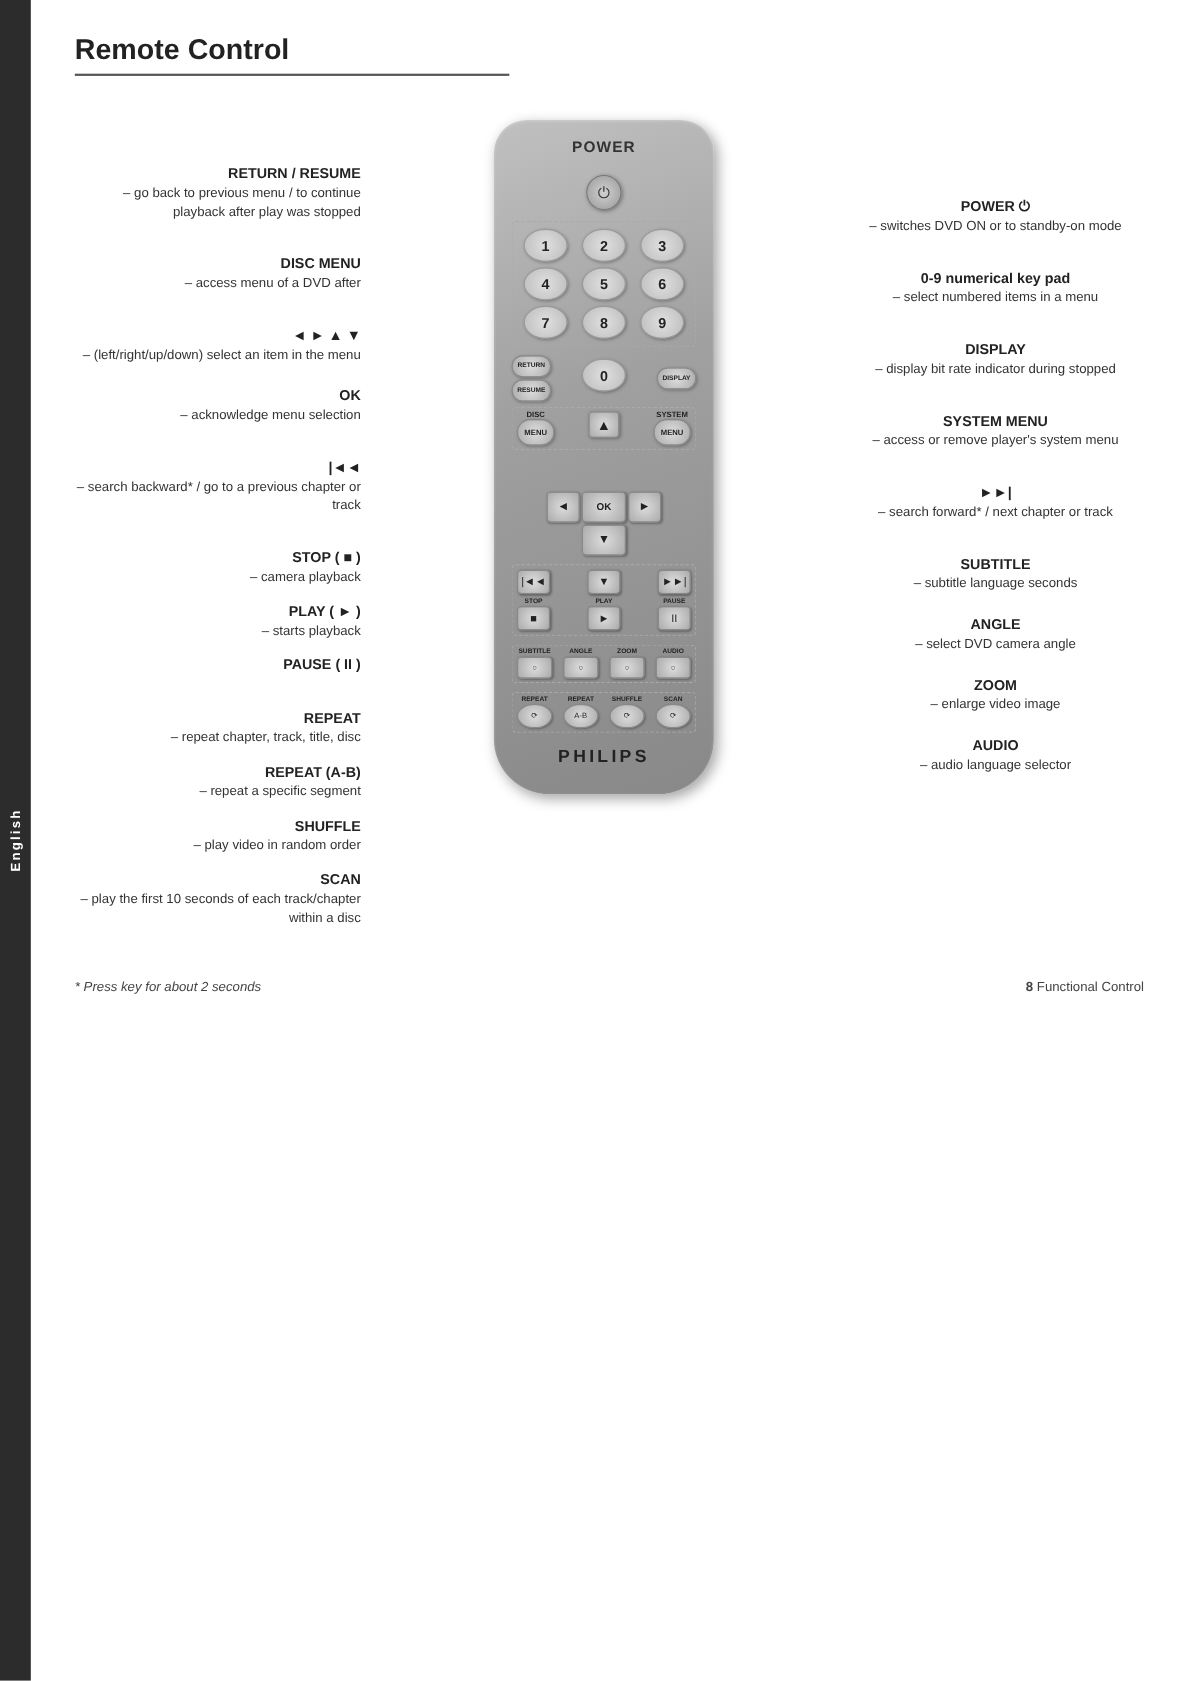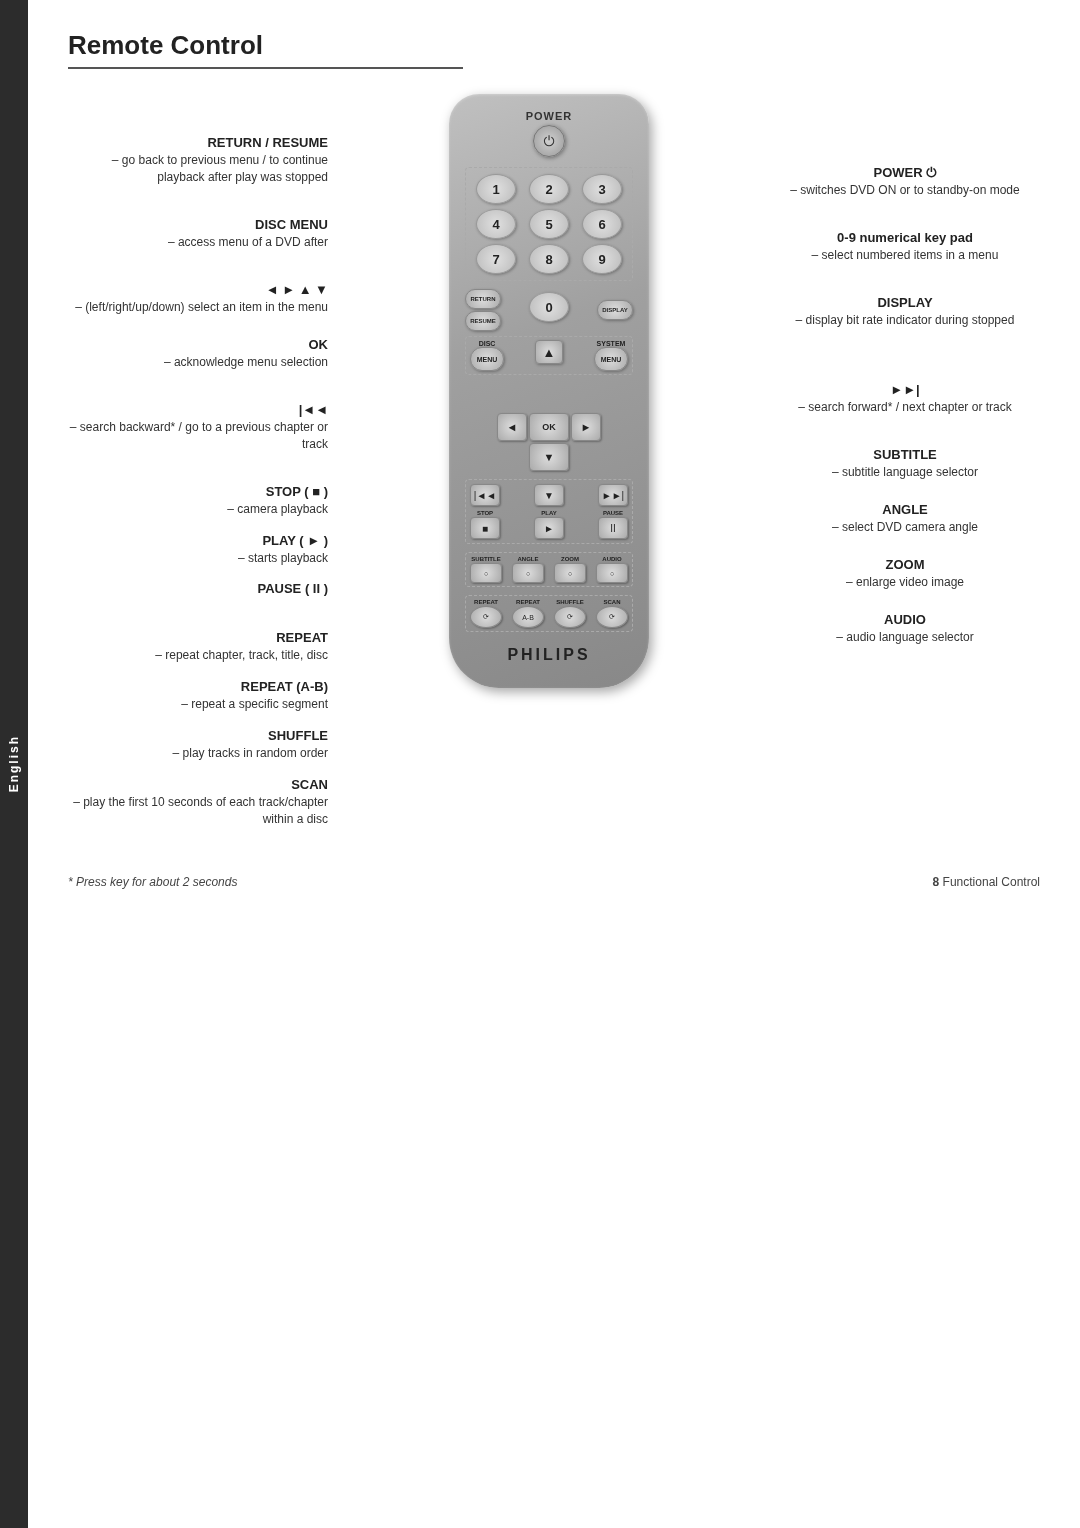--- a/index.html
+++ b/index.html
@@ -39,21 +39,21 @@
       margin-left: 28px;
       padding: 30px 40px 40px 40px;
     }
 
     
     .page-title {
       font-size: 26px;
       font-weight: bold;
       border-bottom: 2px solid #555;
       padding-bottom: 6px;
-      margin-bottom: 15px;
+      margin-bottom: 30px;
       display: inline-block;
       padding-right: 200px;
     }
 
     
     .diagram-layout {
       display: flex;
       flex-direction: row;
       align-items: flex-start;
       justify-content: space-between;
@@ -120,25 +120,25 @@
       display: flex;
       flex-direction: column;
       align-items: center;
       box-shadow: 3px 4px 12px rgba(0,0,0,0.35), inset 0 1px 3px rgba(255,255,255,0.3);
       position: relative;
       margin: 0 auto;
     }
 
     
     .power-label {
-      font-size: 11px;
+      font-size: 14px;
       font-weight: bold;
       letter-spacing: 1px;
       color: #333;
-      margin-bottom: 3px;
+      margin-bottom: 18px;
     }
     .power-btn {
       width: 32px;
       height: 32px;
       background: radial-gradient(circle, #d0d0d0, #999);
       border-radius: 50%;
       display: flex;
       align-items: center;
       justify-content: center;
       box-shadow: 1px 1px 4px rgba(0,0,0,0.4);
@@ -514,21 +514,21 @@
       <div class="spacer-sm"></div>
 
       <div class="annotation left">
         <span class="label">REPEAT (A-B)</span>
         <span class="desc">– repeat a specific segment</span>
       </div>
       <div class="spacer-sm"></div>
 
       <div class="annotation left">
         <span class="label">SHUFFLE</span>
-        <span class="desc">– play tracks in random order</span>
+        <span class="desc">– play video in random order</span>
       </div>
       <div class="spacer-sm"></div>
 
       <div class="annotation left">
         <span class="label">SCAN</span>
         <span class="desc">– play the first 10 seconds of each track/chapter within a disc</span>
       </div>
     </div>
 
     <div class="remote-center">
@@ -675,31 +675,35 @@
         <span class="desc">– select numbered items in a menu</span>
       </div>
       <div class="spacer-lg"></div>
 
       <div class="annotation right">
         <span class="label">DISPLAY</span>
         <span class="desc">– display bit rate indicator during stopped</span>
       </div>
       <div class="spacer-lg"></div>
 
+      <div class="annotation right">
+        <span class="label">SYSTEM MENU</span>
+        <span class="desc">– access or remove player's system menu</span>
+      </div>
       <div class="spacer-lg"></div>
 
       <div class="annotation right">
         <span class="label">►►|</span>
         <span class="desc">– search forward* / next chapter or track</span>
       </div>
       <div class="spacer-lg"></div>
 
       <div class="annotation right">
         <span class="label">SUBTITLE</span>
-        <span class="desc">– subtitle language selector</span>
+        <span class="desc">– subtitle language seconds</span>
       </div>
       <div class="spacer"></div>
 
       <div class="annotation right">
         <span class="label">ANGLE</span>
         <span class="desc">– select DVD camera angle</span>
       </div>
       <div class="spacer"></div>
 
       <div class="annotation right">

